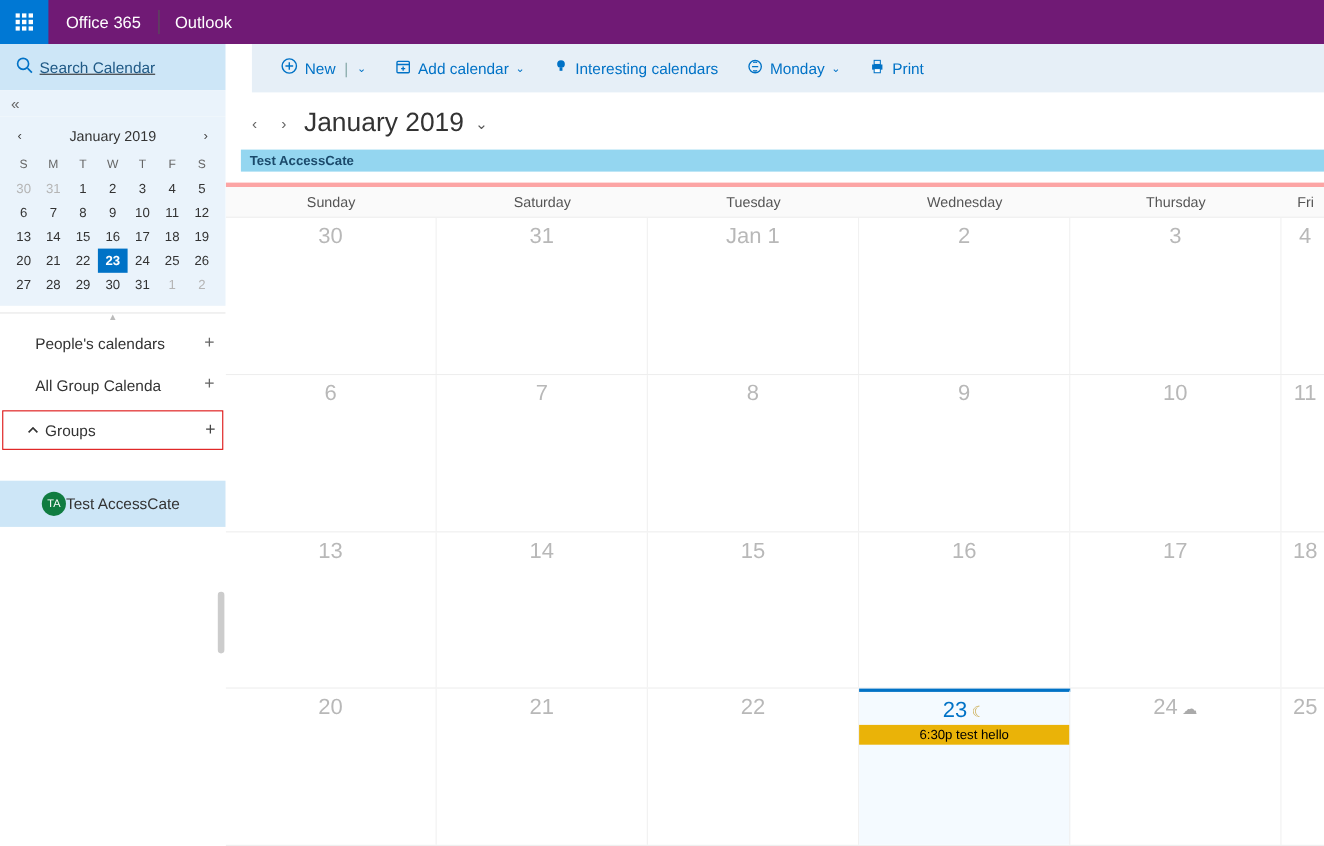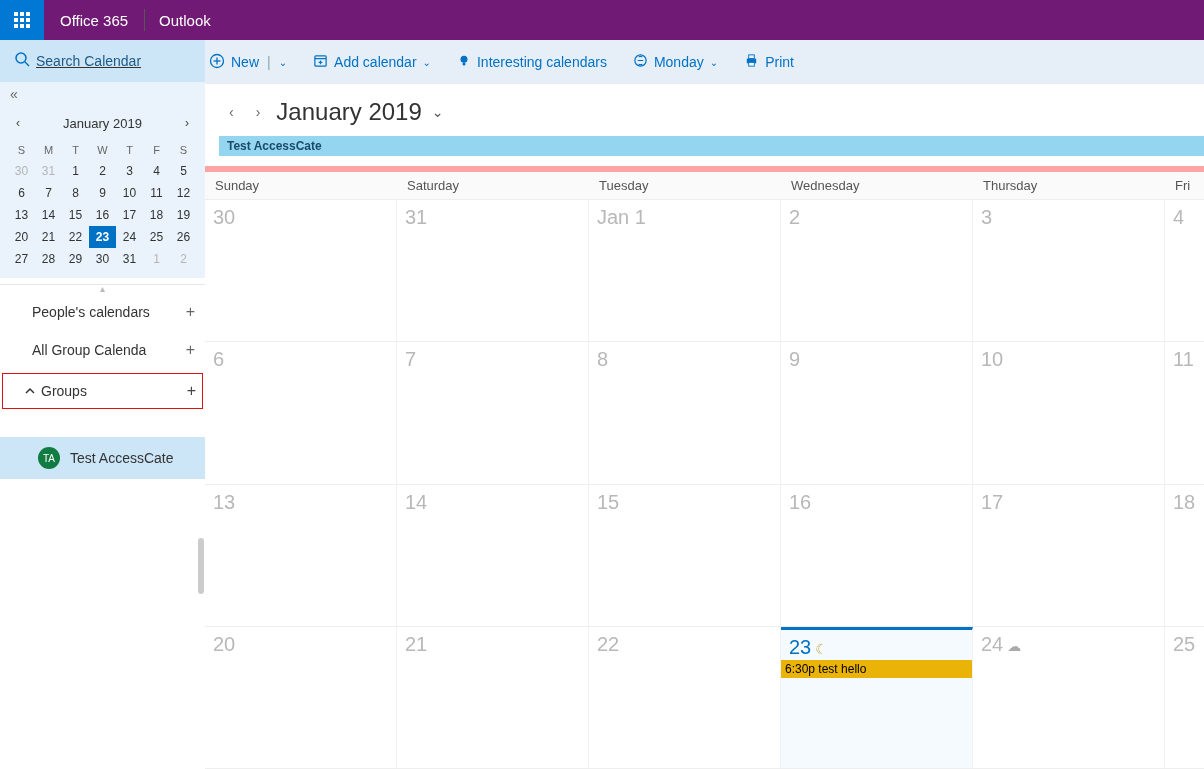--- a/index.html
+++ b/index.html
@@ -38,43 +38,43 @@
   .sep { height: 1px; background: #e6e6e6; margin: 6px 0 0 0; }
   .splitter-dot { text-align:center; color:#bbb; font-size:10px; line-height:8px;}
 
   .side-item { display: flex; align-items: center; justify-content: space-between; padding: 10px 10px 10px 32px; font-size: 14px; color: #333; cursor: pointer; }
   .side-item .plus { color: #666; font-size: 16px; }
 
   .groups-row { display: flex; align-items: center; justify-content: space-between; padding: 8px 6px 8px 22px; font-size: 14px; cursor: pointer; border: 1.5px solid #d11; margin: 4px 2px; }
   .groups-row .left { display:flex; align-items:center; gap:6px;}
   .groups-row .plus { color: #444; font-size: 16px; }
 
-  .group-entry { display: flex; align-items: center; gap: 10px; padding: 10px 10px 10px 38px; background: #cde6f7; font-size: 14px; cursor:pointer; margin-top: 24px;}
+  .group-entry { display: flex; align-items: center; padding: 10px 10px 10px 38px; background: #cde6f7; font-size: 14px; cursor:pointer; margin-top: 24px;}
   .avatar { width: 22px; height: 22px; border-radius: 50%; background: #107c41; color: #fff; font-size: 10px; display: flex; align-items: center; justify-content: center; }
 
   .side-scroll { position:absolute; right:0; top:358px; bottom:0; width:8px; }
   .side-scroll .thumb { width:6px; height:56px; background:#ccc; border-radius:3px; margin:140px auto 0;}
 
   
-  .toolbar { height: 44px; background: #e6eff7; display: flex; align-items: center; padding: 0 4px; gap: 26px; font-size: 14px; color: #0072c6; }
+  .toolbar { height: 44px; background: #e6eff7; display: flex; align-items: center; padding: 0 26px; gap: 26px; font-size: 14px; color: #0072c6; margin-left: 24px; }
   .tbtn { display: flex; align-items: center; gap: 6px; cursor: pointer; }
   .tbtn .ic { font-size: 15px; }
   .tbtn .chev { font-size: 10px; color:#0072c6; }
   .tbtn.split .bar { color:#8aa; padding:0 2px;}
 
   
   .calhead { display: flex; align-items: center; gap: 10px; padding: 14px 18px 6px 18px; }
   .calhead .nav { font-size: 14px; color: #666; cursor: pointer; padding:2px 6px;}
   .calhead .title { font-size: 24px; color: #333; font-weight: 400; }
   .calhead .chev { font-size: 14px; color:#555; cursor:pointer;}
 
   .caltag { display:inline-block; background:#94d6f0; color:#1b4a6b; font-size:12px; font-weight:600; padding:3px 8px; margin: 4px 0 10px 14px; }
 
   
-  .grid { flex: 1; display: flex; flex-direction: column; border-top: 6px solid #fca5a5; }
+  .grid { flex: 1; display: flex; flex-direction: column; border-top: 4px solid #fca5a5; text-align: center; }
   .dayhead { display: grid; grid-template-columns: repeat(5, 192px) 44px; background: #fafafa; border-bottom:1px solid #eee;}
   .dayhead div { padding: 6px 10px; font-size: 13px; color: #555; }
   .weeks { flex:1; display:flex; flex-direction:column; }
   .week { flex:1; display:grid; grid-template-columns: repeat(5,192px) 44px; border-bottom:1px solid #eee; }
   .cell { border-right: 1px solid #f1f1f1; padding: 6px 8px; position:relative; }
   .cell .num { font-size: 20px; color: #b8b8b8; font-weight: 300; }
   .cell.today { border-top: 3px solid #0072c6; background:#f4faff;}
   .cell.today .num { color: #0072c6; }
   .event { background: #eab308; color: #000; font-size: 12px; padding: 2px 4px; margin-top: 4px; white-space:nowrap; overflow:hidden; position:absolute; left:0; right:0; top:26px;}
   .wicon { font-size:14px; color:#c9a94a; margin-left:4px;}

